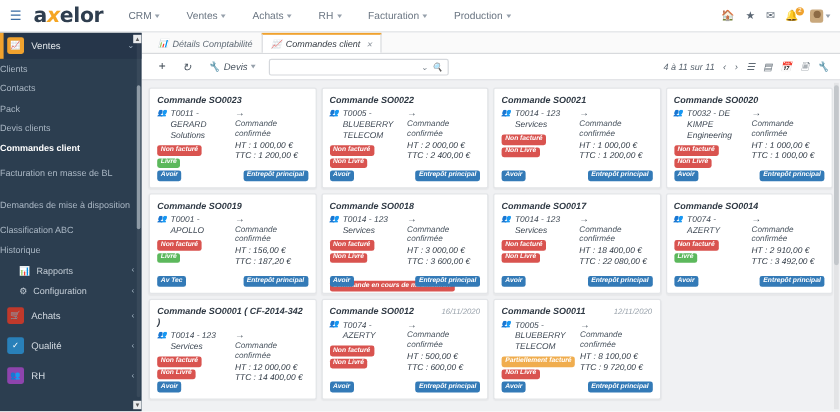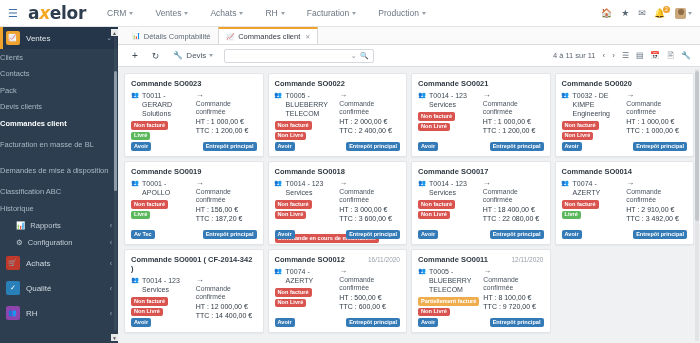--- a/index.html
+++ b/index.html
@@ -126,20 +126,21 @@
     position: absolute; right: 0px; width: 7px; height: 7px;
     background: #e8eaec; color: #555; font-size: 5px;
     display: flex; align-items: center; justify-content: center;
   }
 
   
   .content {
     position: absolute; top: 27px; left: 118px; right: 0; bottom: 0;
     background: #f0f1f3;
     overflow: hidden;
+    font-style: italic;
   }
   .tabs {
     height: 18px; background: #fafafa;
     border-bottom: 1px solid #d8dadd;
     display: flex; align-items: flex-end; padding-left: 6px;
   }
   .tab {
     display: flex; align-items: center; gap: 3px;
     height: 17px; padding: 0 7px;
     font-size: 7.5px; color: #5f6a75;

